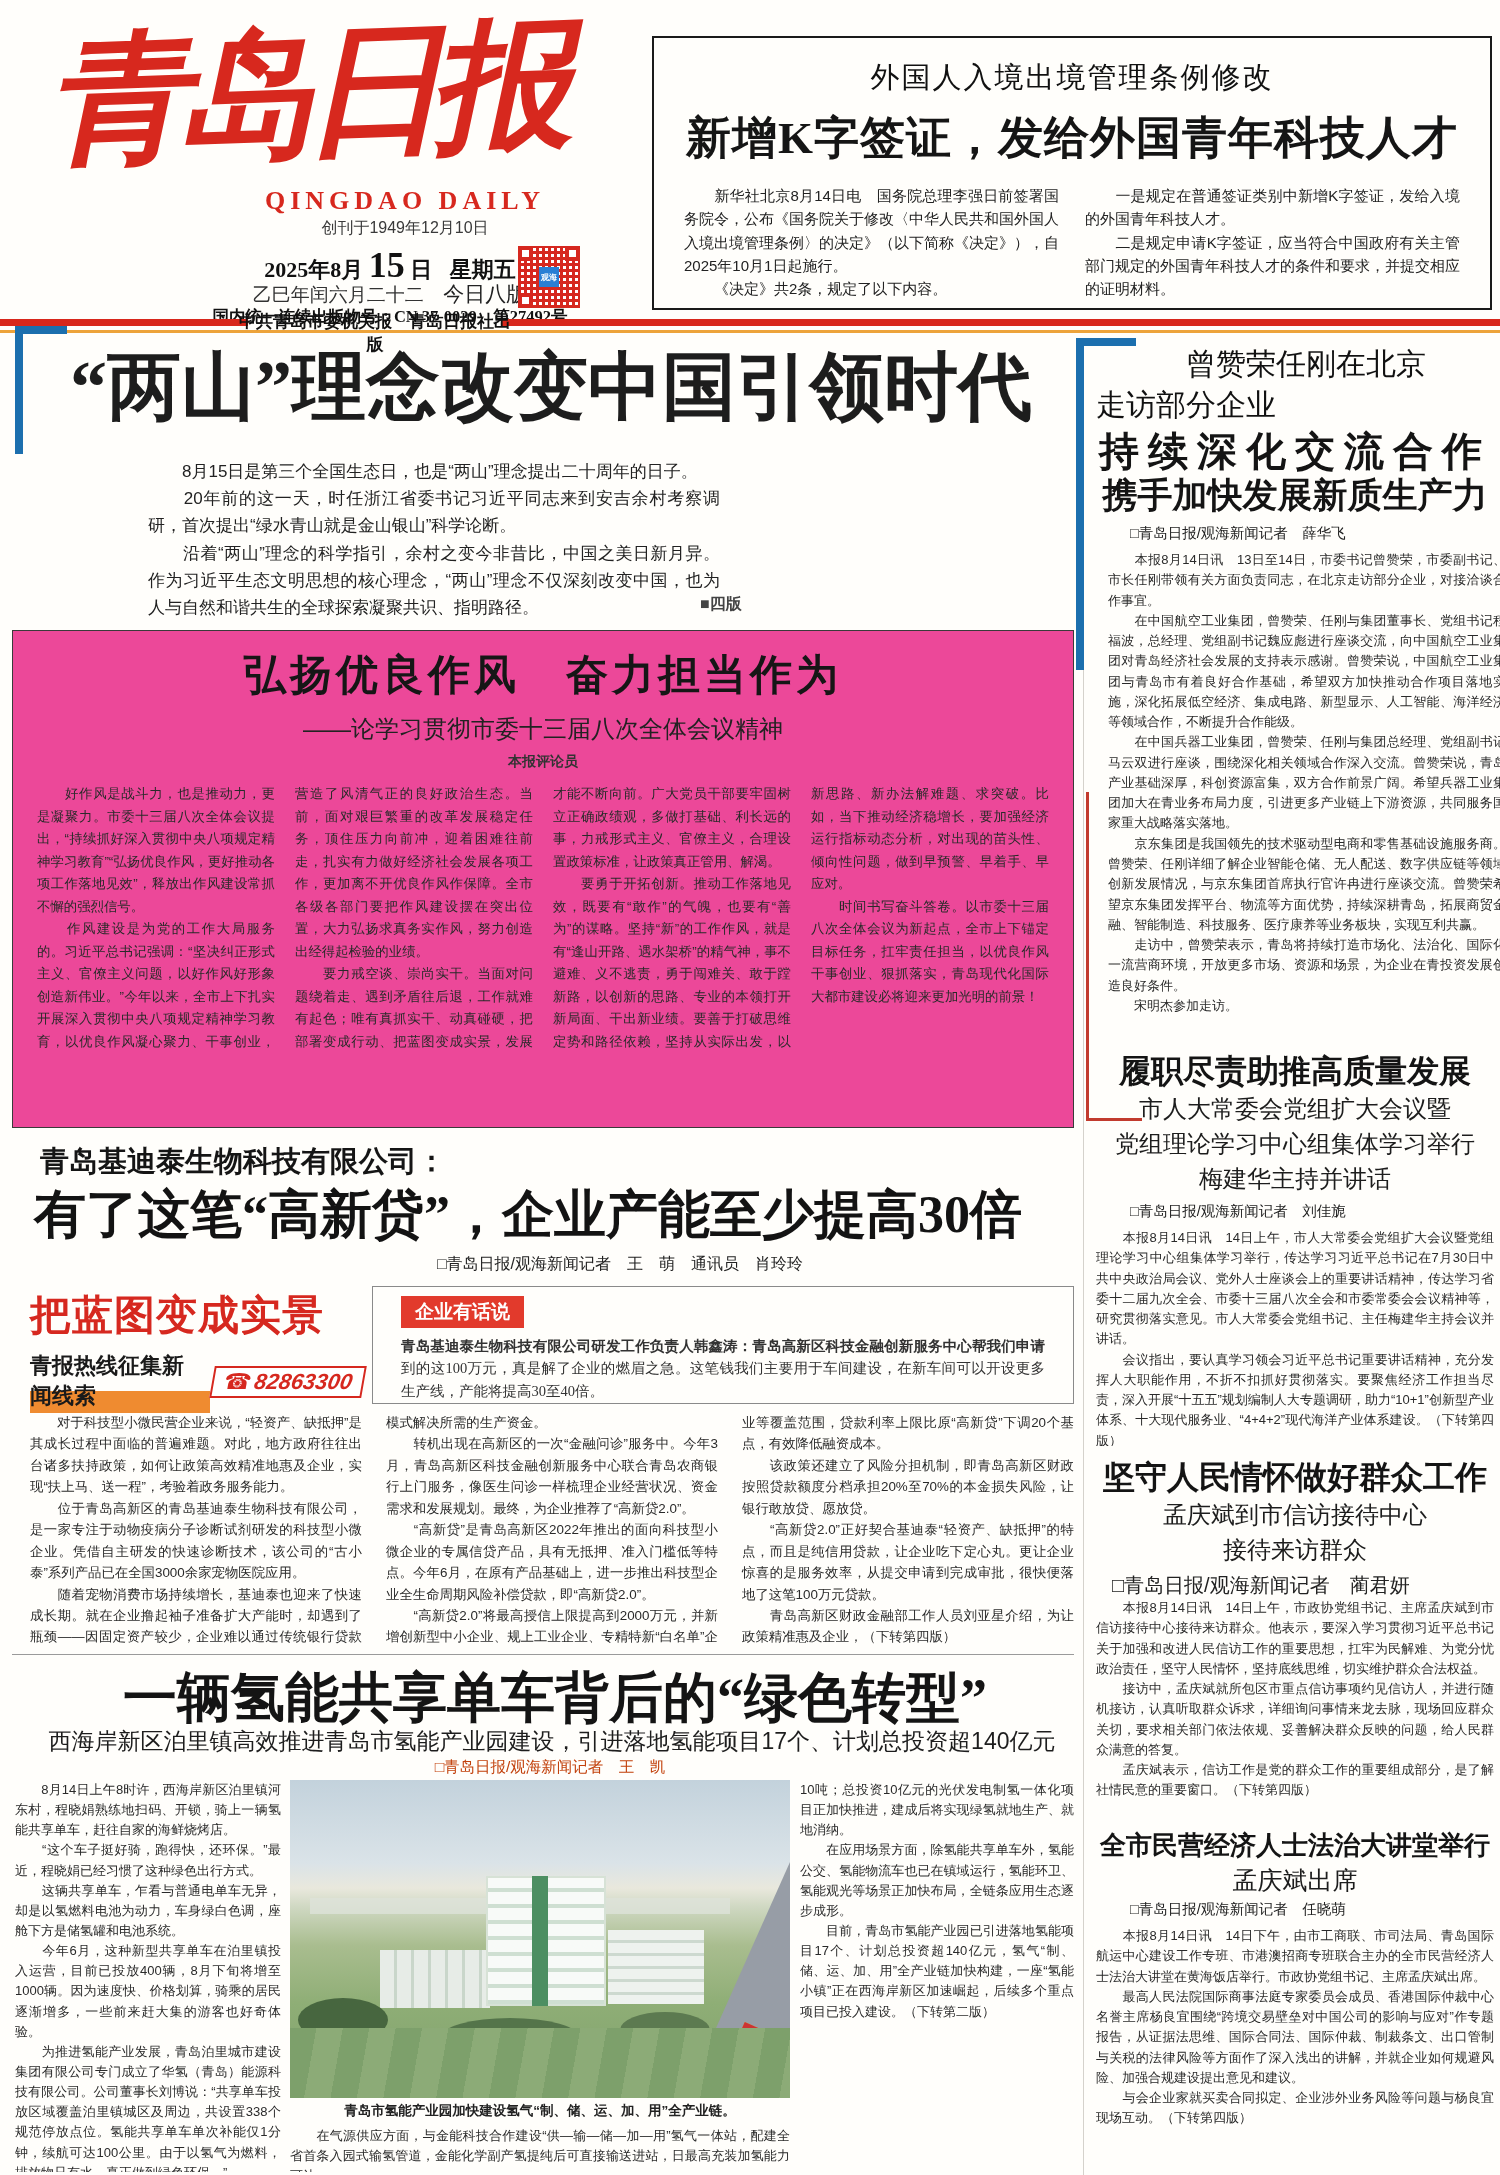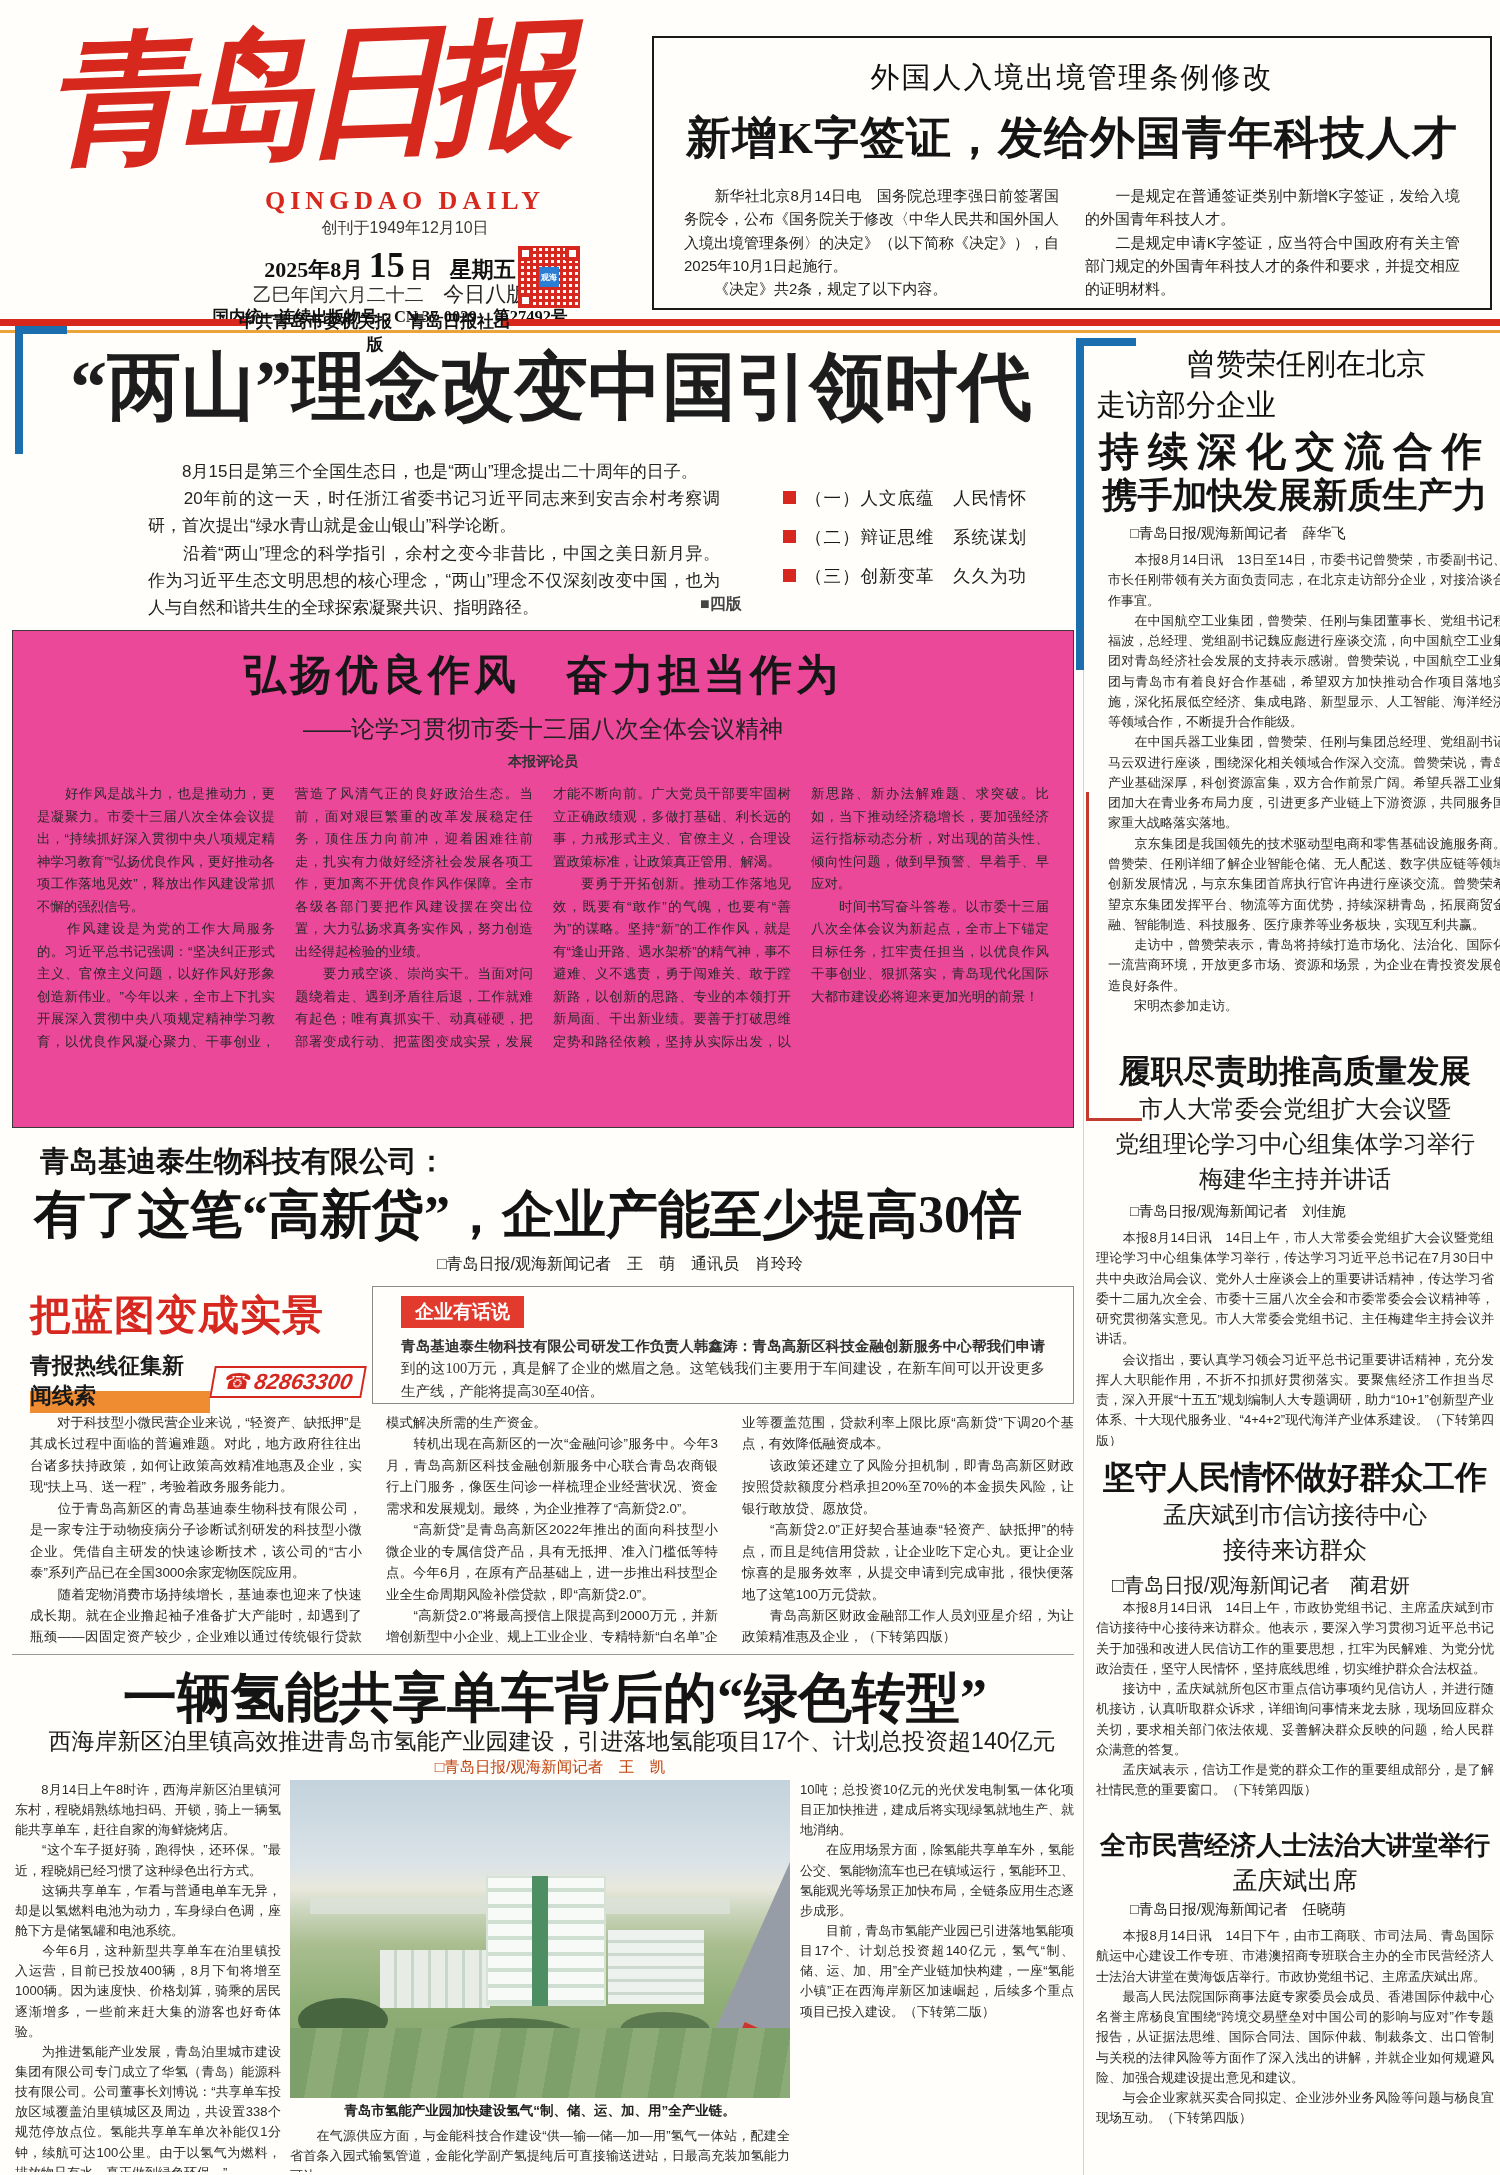--- a/index.html
+++ b/index.html
@@ -197,25 +197,20 @@
 　　二是规定申请K字签证，应当符合中国政府有关主管部门规定的外国青年科技人才的条件和要求，并提交相应的证明材料。</div>
     </div>
   </div>
 
   <div class="abs lead-br-h"></div>
   <div class="abs lead-br-v"></div>
   <div class="abs lead-headline serif">“两山”理念改变中国引领时代</div>
   <div class="abs lead-body pre just">　　8月15日是第三个全国生态日，也是“两山”理念提出二十周年的日子。
 　　20年前的这一天，时任浙江省委书记习近平同志来到安吉余村考察调研，首次提出“绿水青山就是金山银山”科学论断。
 　　沿着“两山”理念的科学指引，余村之变今非昔比，中国之美日新月异。作为习近平生态文明思想的核心理念，“两山”理念不仅深刻改变中国，也为人与自然和谐共生的全球探索凝聚共识、指明路径。</div>
-  <div class="abs lead-points">
-    <div class="lead-point"><span class="sq"></span><span>（一）人文底蕴　人民情怀</span></div>
-    <div class="lead-point"><span class="sq"></span><span>（二）辩证思维　系统谋划</span></div>
-    <div class="lead-point"><span class="sq"></span><span>（三）创新变革　久久为功</span></div>
-  </div>
   <div class="abs lead-pageref">■四版</div>
 
   <div class="abs edi-box">
     <div class="edi-h serif">弘扬优良作风　奋力担当作为</div>
     <div class="edi-sub">——论学习贯彻市委十三届八次全体会议精神</div>
     <div class="edi-by">本报评论员</div>
     <div class="edi-body pre just">　　好作风是战斗力，也是推动力，更是凝聚力。市委十三届八次全体会议提出，“持续抓好深入贯彻中央八项规定精神学习教育”“弘扬优良作风，更好推动各项工作落地见效”，释放出作风建设常抓不懈的强烈信号。
 　　作风建设是为党的工作大局服务的。习近平总书记强调：“坚决纠正形式主义、官僚主义问题，以好作风好形象创造新伟业。”今年以来，全市上下扎实开展深入贯彻中央八项规定精神学习教育，以优良作风凝心聚力、干事创业，营造了风清气正的良好政治生态。当前，面对艰巨繁重的改革发展稳定任务，顶住压力向前冲，迎着困难往前走，扎实有力做好经济社会发展各项工作，更加离不开优良作风作保障。全市各级各部门要把作风建设摆在突出位置，大力弘扬求真务实作风，努力创造出经得起检验的业绩。
 　　要力戒空谈、崇尚实干。当面对问题绕着走、遇到矛盾往后退，工作就难有起色；唯有真抓实干、动真碰硬，把部署变成行动、把蓝图变成实景，发展才能不断向前。广大党员干部要牢固树立正确政绩观，多做打基础、利长远的事，力戒形式主义、官僚主义，合理设置政策标准，让政策真正管用、解渴。
 　　要勇于开拓创新。推动工作落地见效，既要有“敢作”的气魄，也要有“善为”的谋略。坚持“新”的工作作风，就是有“逢山开路、遇水架桥”的精气神，事不避难、义不逃责，勇于闯难关、敢于蹚新路，以创新的思路、专业的本领打开新局面、干出新业绩。要善于打破思维定势和路径依赖，坚持从实际出发，以新思路、新办法解难题、求突破。比如，当下推动经济稳增长，要加强经济运行指标动态分析，对出现的苗头性、倾向性问题，做到早预警、早着手、早应对。

